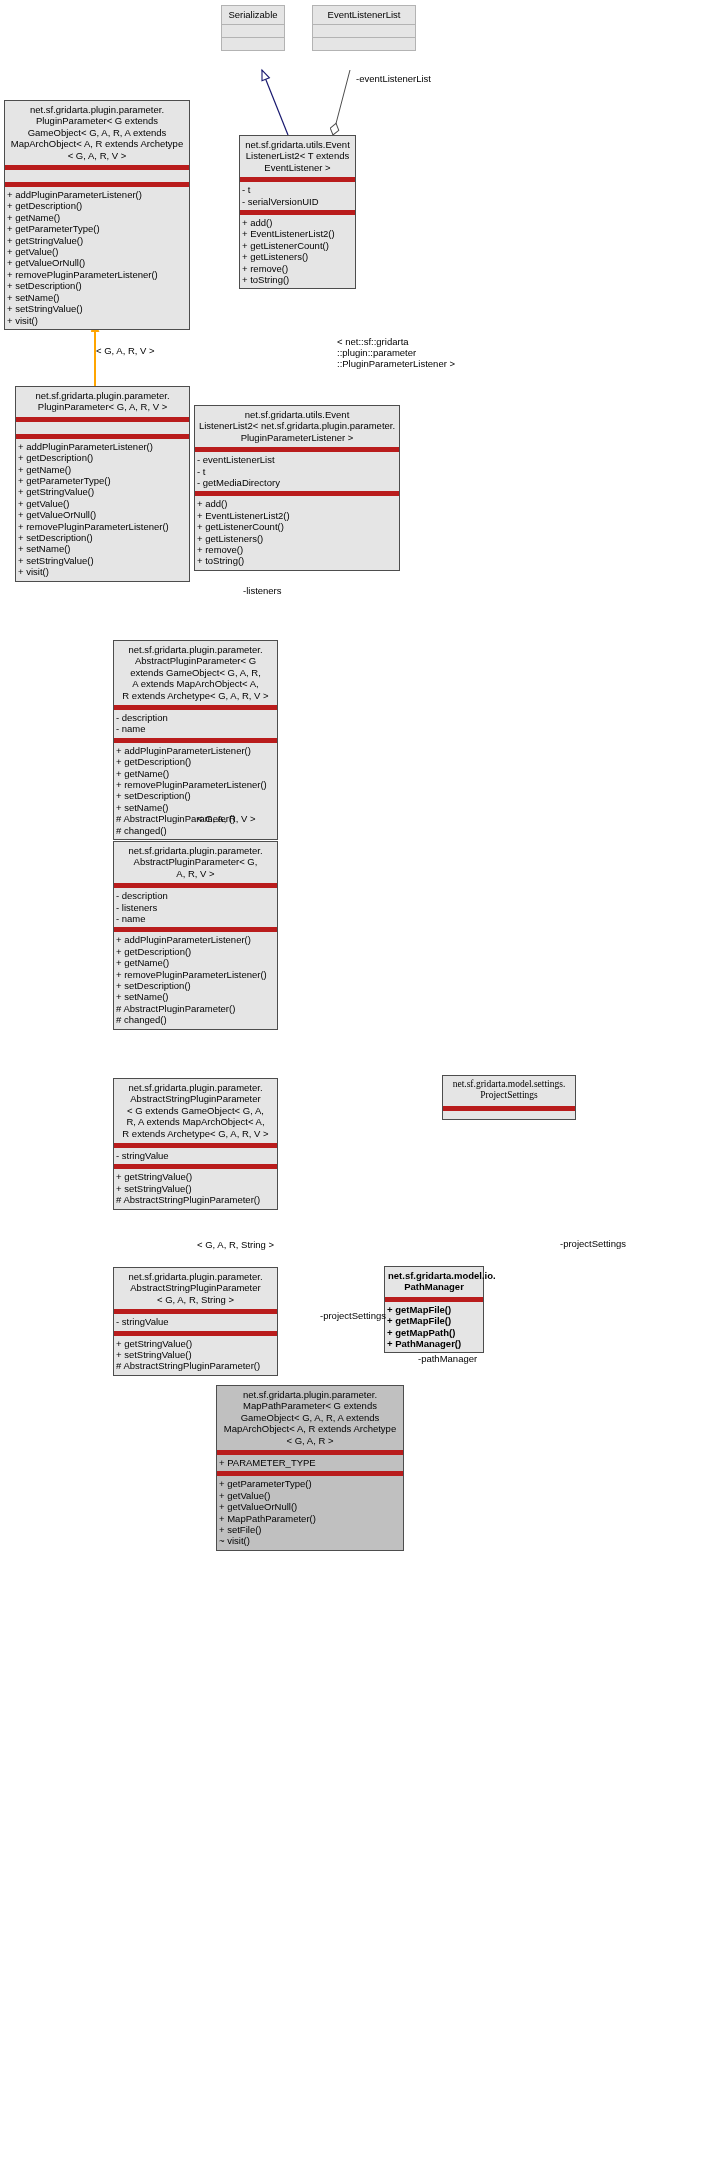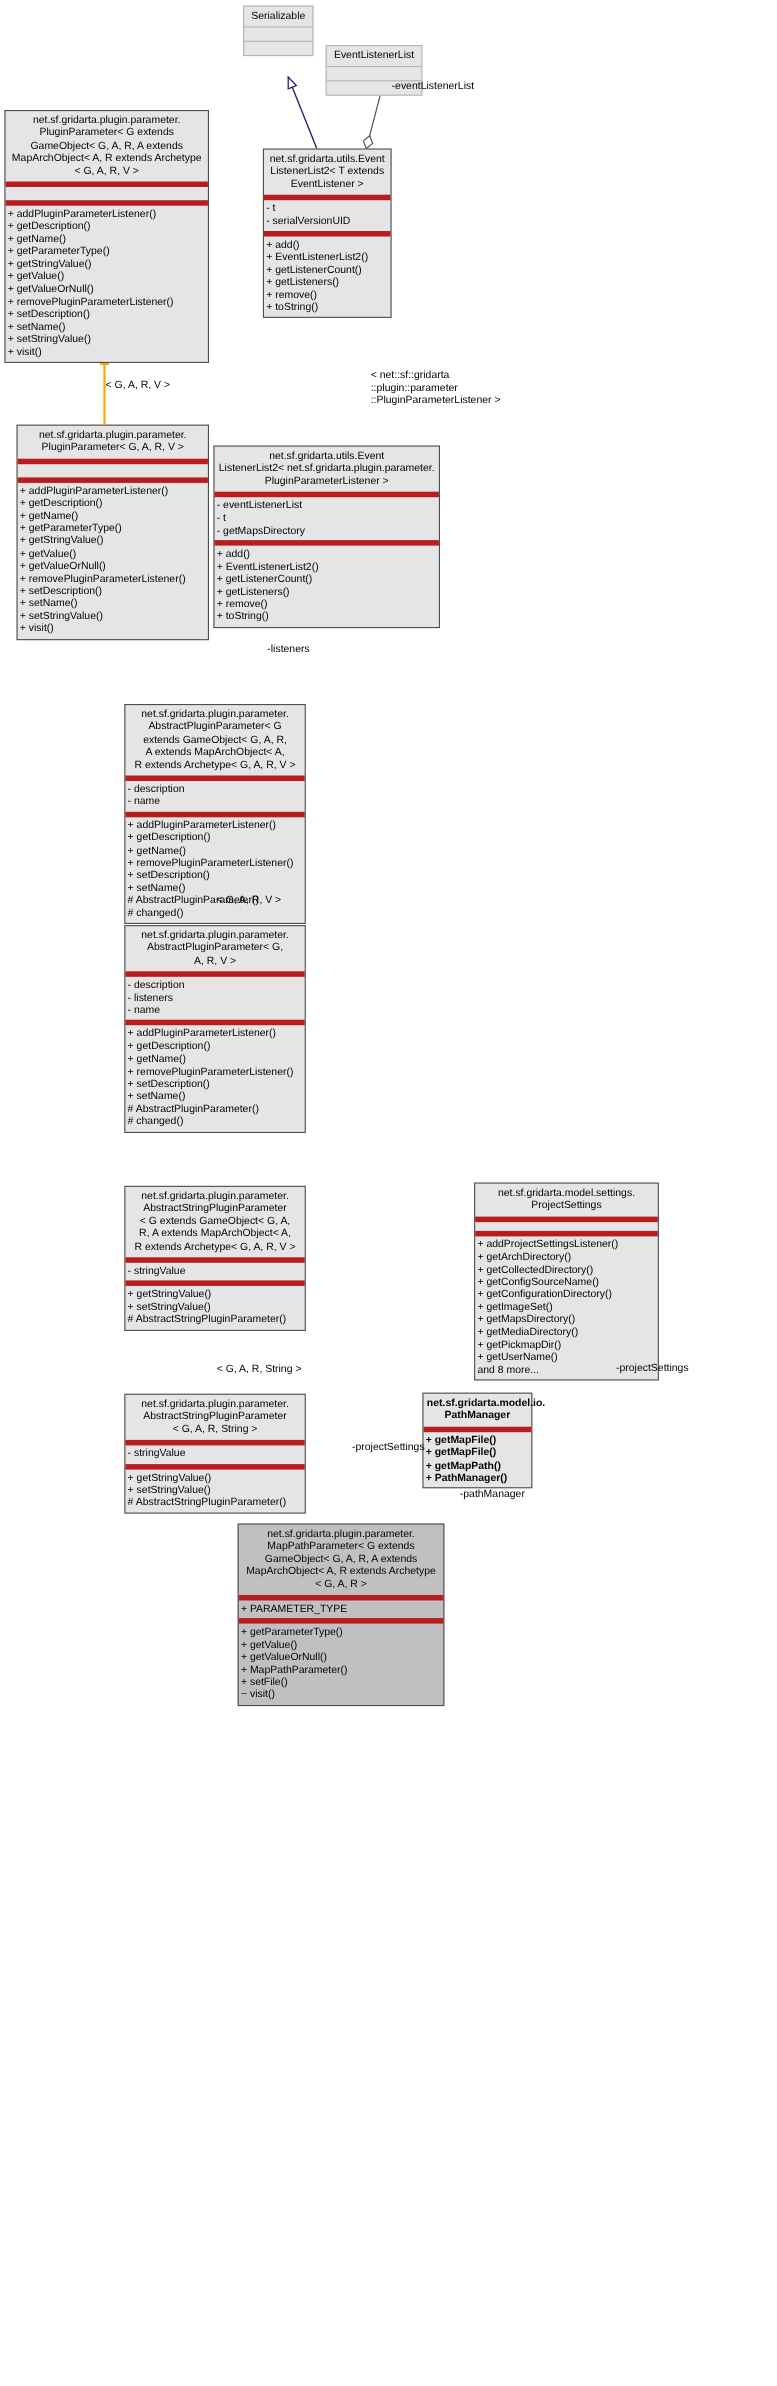--- a/index.html
+++ b/index.html
@@ -123,21 +123,21 @@
      MapPathParameter : -pathManager --&gt;
     <path d="M384,1378 L420,1360" stroke="#4d4d4d" stroke-width="1" fill="none" marker-start="url(#diamondOpen)"></path>
   </t></svg>
 
   <div class="node lite" style="left:221px; top:5px; width:64px;">
     <div class="sec title">Serializable</div>
     <div class="sec empty"></div>
     <div class="sec empty"></div>
   </div>
 
-  <div class="node lite" style="left:296px; top:5px; width:88px;margin-top:36px;">
+  <div class="node lite" style="left:312px; top:5px; width:104px;">
     <div class="sec title">EventListenerList</div>
     <div class="sec empty"></div>
     <div class="sec empty"></div>
   </div>
 
   <div class="node" style="left:4px; top:100px; width:186px;">
     <div class="sec title">net.sf.gridarta.plugin.parameter.
 PluginParameter&lt; G extends
  GameObject&lt; G, A, R, A extends
  MapArchObject&lt; A, R extends Archetype
@@ -188,21 +188,21 @@
 + setStringValue()
 + visit()</div>
   </div>
 
   <div class="node" style="left:194px; top:405px; width:206px;">
     <div class="sec title">net.sf.gridarta.utils.Event
 ListenerList2&lt; net.sf.gridarta.plugin.parameter.
 PluginParameterListener &gt;</div>
     <div class="sec mem">- eventListenerList
 - t
-- getMapsDirectory</div>
+- getMediaDirectory</div>
     <div class="sec mem">+ add()
 + EventListenerList2()
 + getListenerCount()
 + getListeners()
 + remove()
 + toString()</div>
   </div>
 
   <div class="node" style="left:113px; top:640px; width:165px;">
     <div class="sec title">net.sf.gridarta.plugin.parameter.
@@ -232,35 +232,24 @@
     <div class="sec mem">+ addPluginParameterListener()
 + getDescription()
 + getName()
 + removePluginParameterListener()
 + setDescription()
 + setName()
 # AbstractPluginParameter()
 # changed()</div>
   </div>
 
-  <div class="node" style="left:431px; top:1075px; width:168px;">
+  <div class="node" style="left:442px; top:1075px; width:134px;font-family:Liberation Serif, serif;">
     <div class="sec title">net.sf.gridarta.model.settings.
 ProjectSettings</div>
     <div class="sec empty"></div>
-    <div class="sec mem">+ addProjectSettingsListener()
-+ getArchDirectory()
-+ getCollectedDirectory()
-+ getConfigSourceName()
-+ getConfigurationDirectory()
-+ getImageSet()
-+ getMapsDirectory()
-+ getMediaDirectory()
-+ getPickmapDir()
-+ getUserName()
-and 8 more...</div>
   </div>
 
   <div class="node" style="left:113px; top:1078px; width:165px;">
     <div class="sec title">net.sf.gridarta.plugin.parameter.
 AbstractStringPluginParameter
 &lt; G extends GameObject&lt; G, A,
 R, A extends MapArchObject&lt; A,
 R extends Archetype&lt; G, A, R, V &gt;</div>
     <div class="sec mem">- stringValue</div>
     <div class="sec mem">+ getStringValue()

